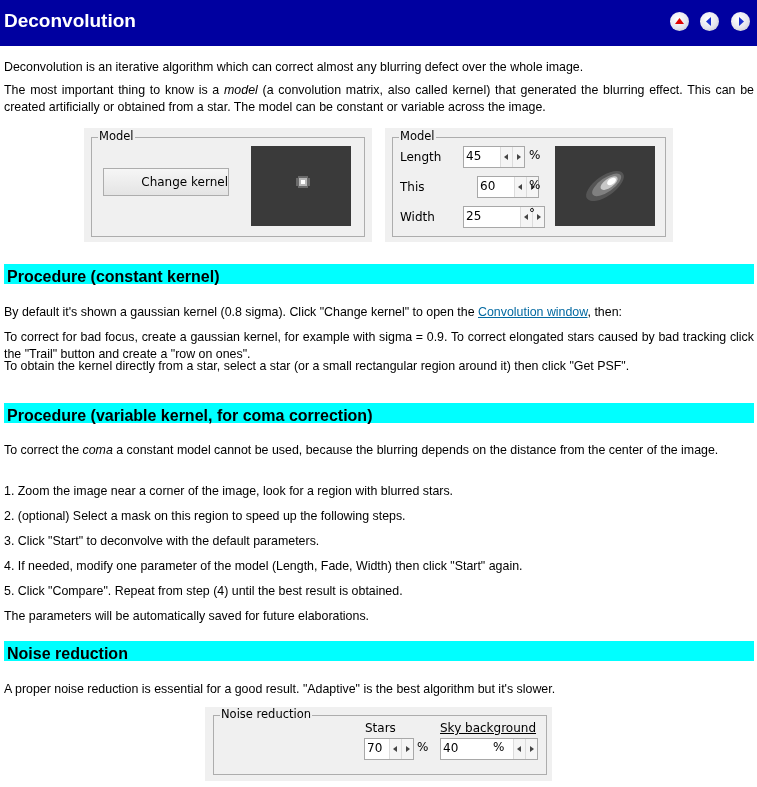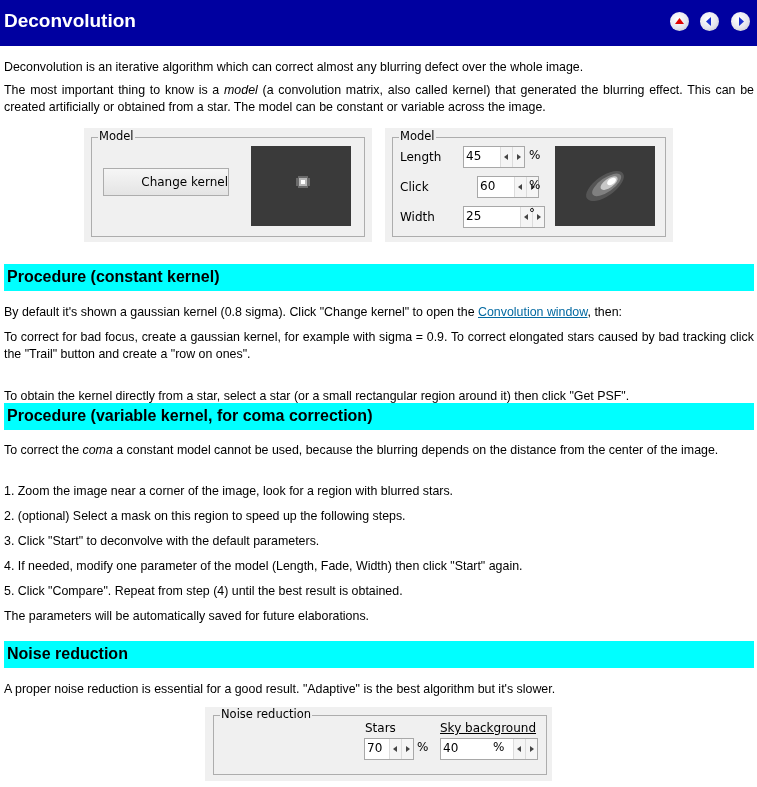--- a/index.html
+++ b/index.html
@@ -12,21 +12,21 @@
             background:radial-gradient(circle at 40% 35%, #ffffff 0%, #e6e6ee 55%, #b9b9c8 100%);
             cursor:pointer; }
   .navbtn svg { position:absolute; left:0; top:0; }
   .nav-up { left:670px; } .nav-prev { left:700px; } .nav-next { left:731px; }
 
   p.txt { position:absolute; left:4px; width:750px; margin:0; font-size:12.4px; line-height:17px;
           font-family:"Liberation Sans", sans-serif; transform-origin:left top; }
   p.just { text-align:justify; text-align-last:left; }
   a.link { color:#0369a1; text-decoration:underline; cursor:pointer; }
 
-  .section { position:absolute; left:4px; width:750px; height:27px; background:#00ffff; }
+  .section { position:absolute; left:4px; width:750px; height:20px; background:#00ffff; }
   .section h2 { margin:0; position:absolute; left:3px; top:4px; font-size:16px; font-weight:bold;
                 font-family:"Liberation Sans", sans-serif; }
 
   .panel { position:absolute; background:#f0f0f0; }
   .groupbox { position:absolute; border:1px solid #adadad; }
   .grouplabel { position:absolute; top:-9px; left:6px; background:#f0f0f0; padding:0 1px;
                 font-family:"DejaVu Sans", sans-serif; font-size:11.5px; color:#000; }
   .winbtn { position:absolute; background:linear-gradient(#f6f6f6,#e4e4e4); border:1px solid #adadad;
             font-family:"DejaVu Sans", sans-serif; font-size:12px; text-align:right; cursor:pointer; }
   .kernel { position:absolute; background:#3a3a3a; }
@@ -95,21 +95,21 @@
         <div class="arr l"><svg width="11" height="20">
             <polygon points="7,7 7,13 3,10" fill="#444"></polygon>
           </svg></div>
         <div class="arr r"><svg width="11" height="20">
             <polygon points="4,7 4,13 8,10" fill="#444"></polygon>
           </svg></div>
       </div>
   </div>
   <span class="unit" style="left:144px;top:20px;">%</span>
 
-  <span class="lbl" style="left:15px;top:52px;">Click</span>
+  <span class="lbl" style="left:15px;top:52px;">This</span>
   <div class="spin" style="left:92px;top:48px;">
     <span class="val">60</span>
     <div class="arrows">
         <div class="arr l"><svg width="11" height="20">
             <polygon points="7,7 7,13 3,10" fill="#444"></polygon>
           </svg></div>
         <div class="arr r"><svg width="11" height="20">
             <polygon points="4,7 4,13 8,10" fill="#444"></polygon>
           </svg></div>
       </div>
@@ -139,21 +139,21 @@
       <ellipse cx="58" cy="40" rx="5" ry="3" fill="#ffffff"></ellipse>
     </g>
   </svg>
 </div>
 
 <div class="section" style="top:264px;">
   <h2>Procedure (constant kernel)</h2>
 </div>
 <p class="txt" style="top:304px;"><span>By default it's shown a gaussian kernel (0.8 sigma). Click "Change kernel" to open the </span><a class="link">Convolution window</a><span>, then:</span></p>
 <p class="txt just" style="top:329px;">To correct for bad focus, create a gaussian kernel, for example with sigma = 0.9. To correct elongated stars caused by bad tracking click the "Trail" button and create a "row on ones".</p>
-<p class="txt" style="top:388px;">To obtain the kernel directly from a star, select a star (or a small rectangular region around it) then click "Get PSF".</p>
+<p class="txt" style="top:358px;">To obtain the kernel directly from a star, select a star (or a small rectangular region around it) then click "Get PSF".</p>
 
 <div class="section" style="top:403px;">
   <h2>Procedure (variable kernel, for coma correction)</h2>
 </div>
 <p class="txt just" style="top:442px;"><span>To correct the </span><em>coma</em><span> a constant model cannot be used, because the blurring depends on the distance from the center of the image.</span></p>
 <p class="txt" style="top:483px;">1. Zoom the image near a corner of the image, look for a region with blurred stars.</p>
 <p class="txt" style="top:508px;">2. (optional) Select a mask on this region to speed up the following steps.</p>
 <p class="txt" style="top:533px;">3. Click "Start" to deconvolve with the default parameters.</p>
 <p class="txt" style="top:558px;">4. If needed, modify one parameter of the model (Length, Fade, Width) then click "Start" again.</p>
 <p class="txt" style="top:583px;">5. Click "Compare". Repeat from step (4) until the best result is obtained.</p>

